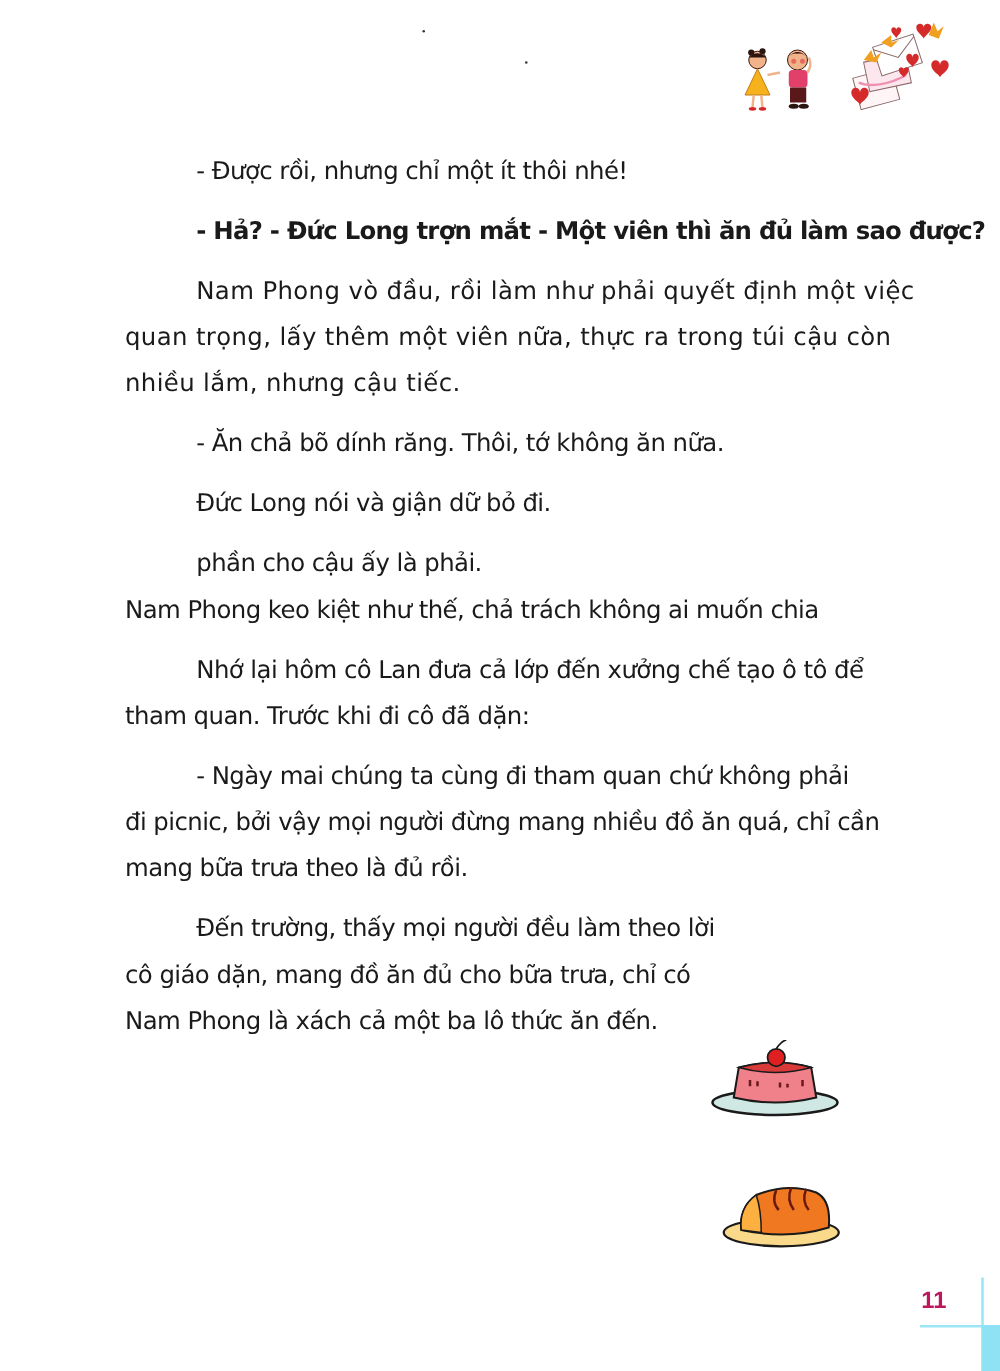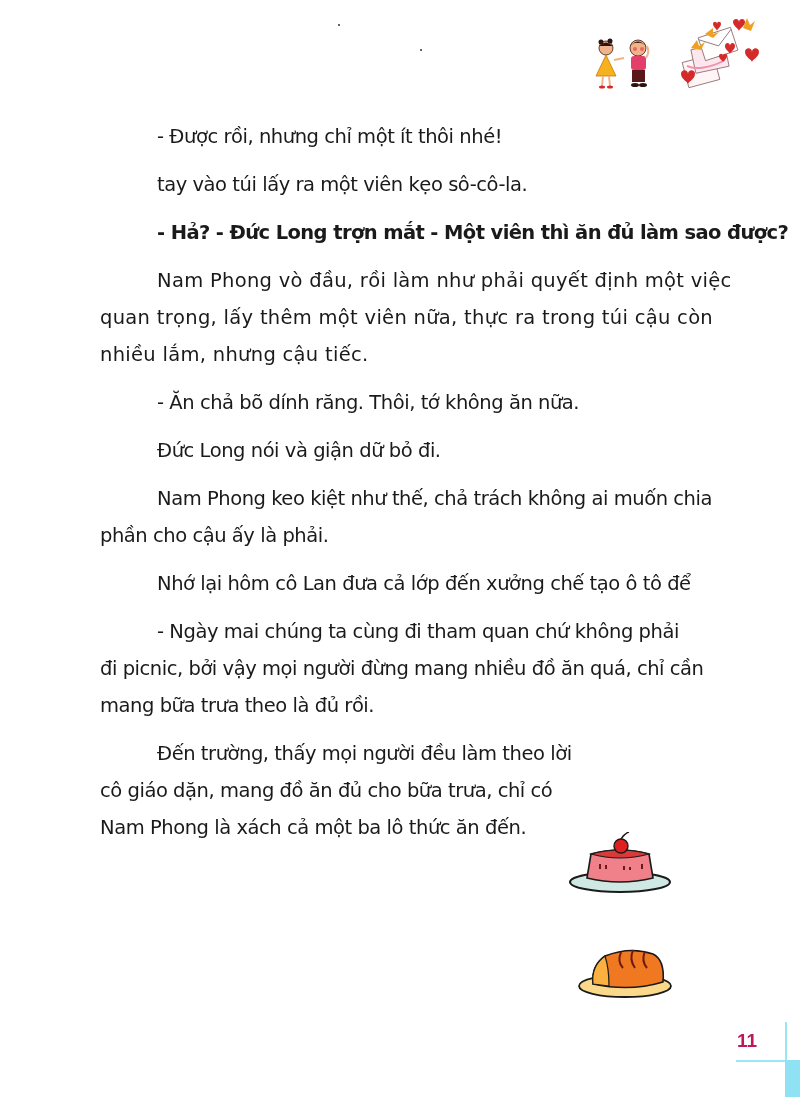--- a/index.html
+++ b/index.html
@@ -146,42 +146,42 @@
       <path d="M54 46 c0 -3 4 -3 4 0 c0 -3 4 -3 4 0 c0 3 -4 5 -4 6 c0 -1 -4 -3 -4 -6 Z"></path>
       <path d="M16 64 c0 -5 7 -5 7 0 c0 -5 7 -5 7 0 c0 5 -7 8 -7 10 c0 -2 -7 -5 -7 -10 Z"></path>
     </g>
   </svg>
 
   <div class="text-block">
     <p class="para">
       <span class="ln">- Được rồi, nhưng chỉ một ít thôi nhé!</span>
     </p>
     <p class="para">
-      <span class="ln">tay vào túi lấy ra một viên kẹo sô-cô-la.</span>
     </p>
     <p class="para tight">
       <span class="ln">- Hả? - Đức Long trợn mắt - Một viên thì ăn đủ làm sao được?</span>
     </p>
     <p class="para wide">
       <span class="ln">Nam Phong vò đầu, rồi làm như phải quyết định một việc</span>
       <span class="ln">quan trọng, lấy thêm một viên nữa, thực ra trong túi cậu còn</span>
       <span class="ln">nhiều lắm, nhưng cậu tiếc.</span>
     </p>
     <p class="para">
       <span class="ln">- Ăn chả bõ dính răng. Thôi, tớ không ăn nữa.</span>
     </p>
     <p class="para">
       <span class="ln">Đức Long nói và giận dữ bỏ đi.</span>
     </p>
     <p class="para">
+      <span class="ln">phần cho cậu ấy là phải.</span>
       <span class="ln">Nam Phong keo kiệt như thế, chả trách không ai muốn chia</span>
-      <span class="ln">phần cho cậu ấy là phải.</span>
     </p>
     <p class="para">
       <span class="ln">Nhớ lại hôm cô Lan đưa cả lớp đến xưởng chế tạo ô tô để</span>
+      <span class="ln">tham quan. Trước khi đi cô đã dặn:</span>
     </p>
     <p class="para">
       <span class="ln">- Ngày mai chúng ta cùng đi tham quan chứ không phải</span>
       <span class="ln">đi picnic, bởi vậy mọi người đừng mang nhiều đồ ăn quá, chỉ cần</span>
       <span class="ln">mang bữa trưa theo là đủ rồi.</span>
     </p>
     <p class="para">
       <span class="ln">Đến trường, thấy mọi người đều làm theo lời</span>
       <span class="ln">cô giáo dặn, mang đồ ăn đủ cho bữa trưa, chỉ có</span>
       <span class="ln">Nam Phong là xách cả một ba lô thức ăn đến.</span>

